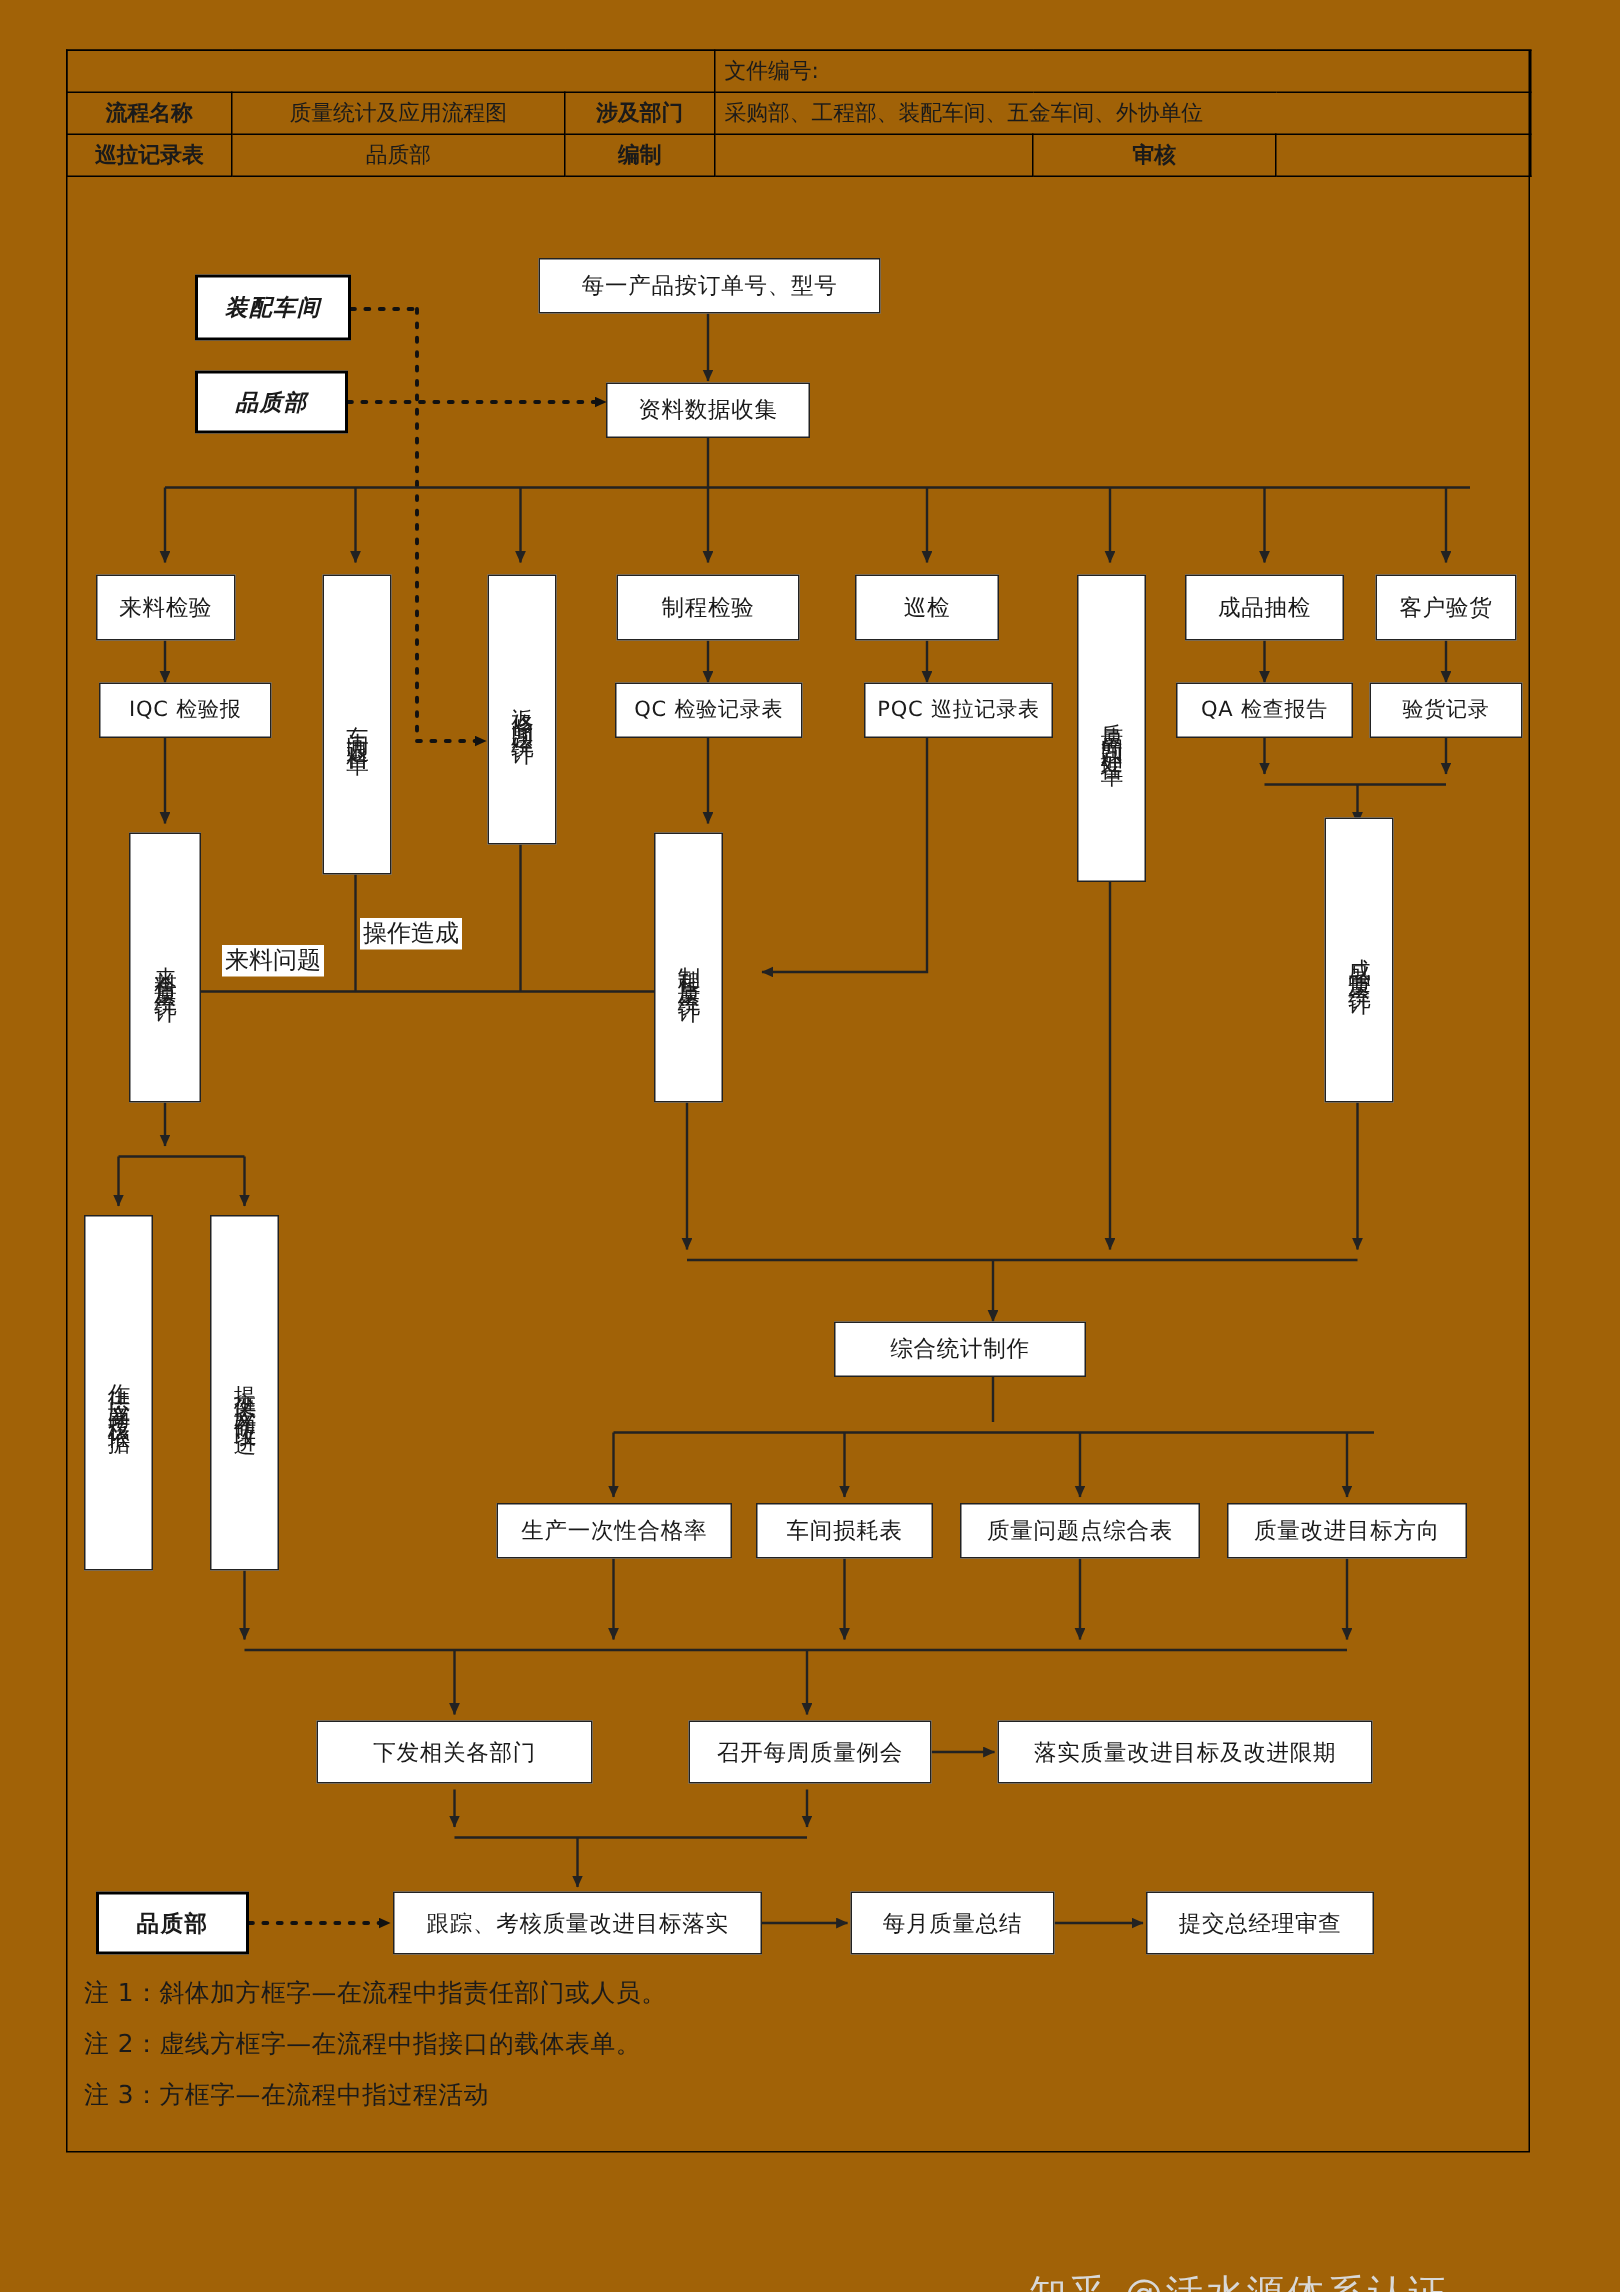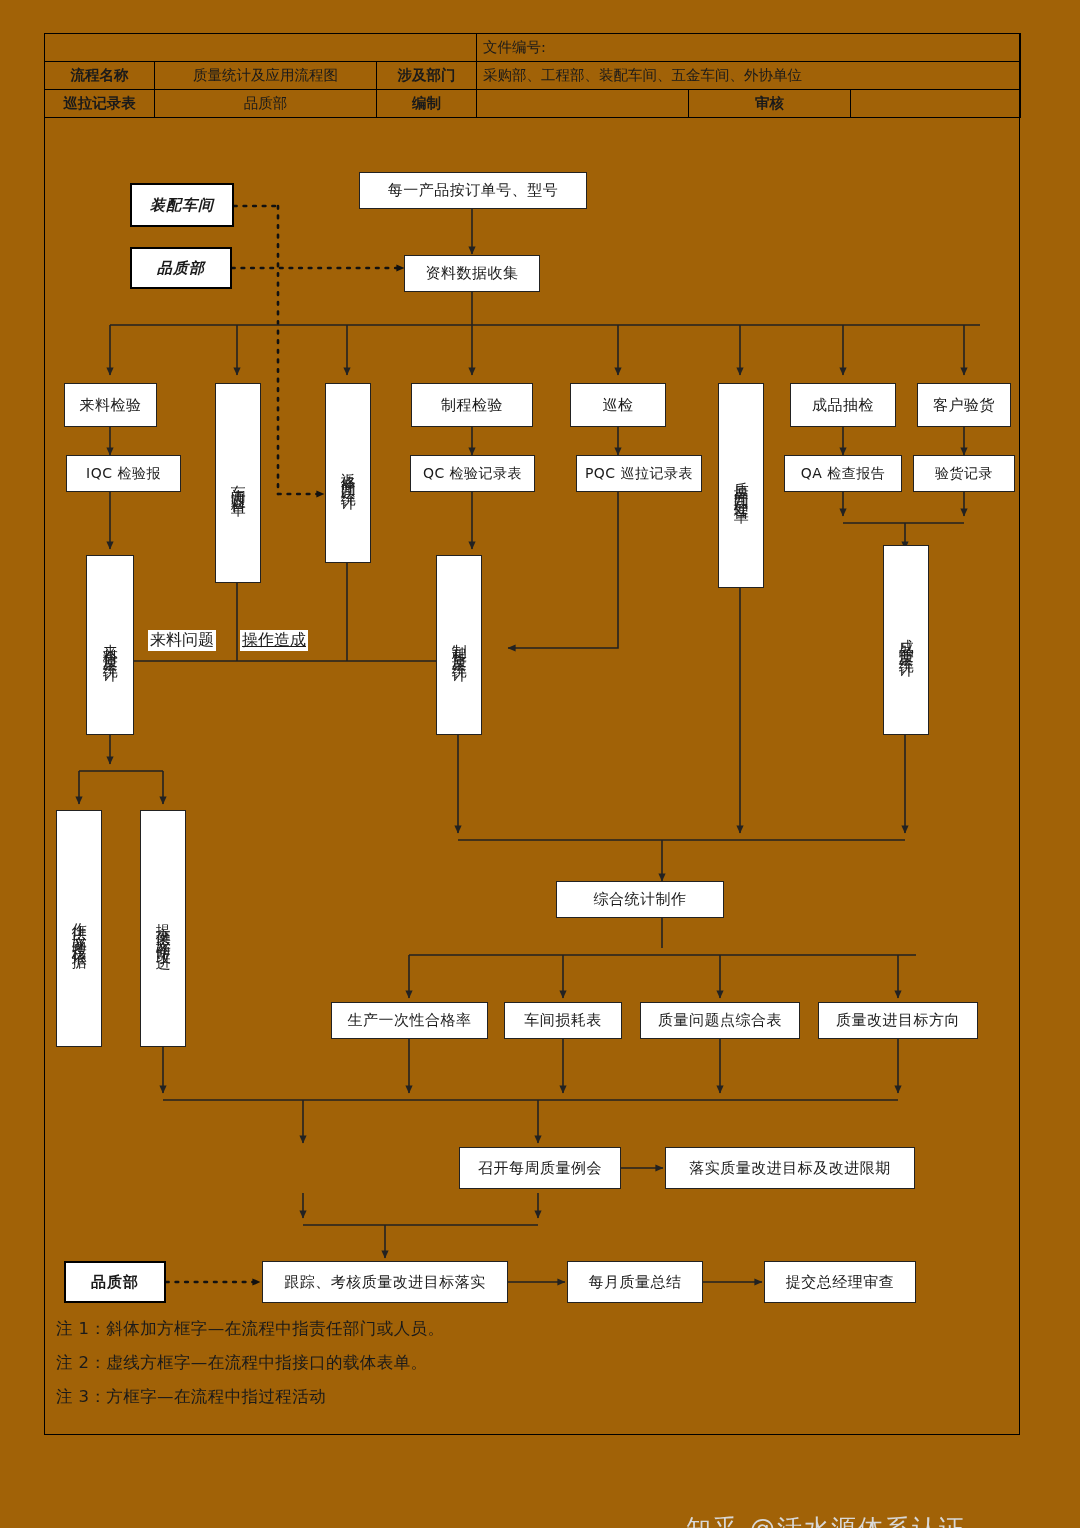--- a/index.html
+++ b/index.html
@@ -218,30 +218,31 @@
   <div class="box vbox" style="left:56px;top:810px;width:46px;height:237px;">作供应商考核依据</div>
   <div class="box vbox" style="left:140px;top:810px;width:46px;height:237px;">提交供应商作改进</div>
 
   <div class="box" style="left:556px;top:881px;width:168px;height:37px;">综合统计制作</div>
 
   <div class="box" style="left:331px;top:1002px;width:157px;height:37px;">生产一次性合格率</div>
   <div class="box" style="left:504px;top:1002px;width:118px;height:37px;">车间损耗表</div>
   <div class="box" style="left:640px;top:1002px;width:160px;height:37px;">质量问题点综合表</div>
   <div class="box" style="left:818px;top:1002px;width:160px;height:37px;">质量改进目标方向</div>
 
+  <div class="box" style="left:211px;top:1147px;width:184px;height:42px;">下发相关各部门</div>
   <div class="box" style="left:459px;top:1147px;width:162px;height:42px;">召开每周质量例会</div>
   <div class="box" style="left:665px;top:1147px;width:250px;height:42px;">落实质量改进目标及改进限期</div>
 
   <div class="box thick" style="left:64px;top:1261px;width:102px;height:42px;font-style:normal;">品质部</div>
   <div class="box" style="left:262px;top:1261px;width:246px;height:42px;">跟踪、考核质量改进目标落实</div>
   <div class="box" style="left:567px;top:1261px;width:136px;height:42px;">每月质量总结</div>
   <div class="box" style="left:764px;top:1261px;width:152px;height:42px;">提交总经理审查</div>
 
   <div class="elabel" style="left:148px;top:630px;">来料问题</div>
-  <div class="elabel" style="left:240px;top:630px;text-decoration:underline;">操作造成</div>
+  <div class="elabel" style="left:240px;top:612px;">操作造成</div>
 
   <div class="note" style="left:56px;top:1318px;">注 1：斜体加方框字—在流程中指责任部门或人员。</div>
   <div class="note" style="left:56px;top:1352px;">注 2：虚线方框字—在流程中指接口的载体表单。</div>
   <div class="note" style="left:56px;top:1386px;">注 3：方框字—在流程中指过程活动</div>
 
   <div id="wm">知乎 @活水源体系认证</div>
 
 </div>
 
 </body></html>

